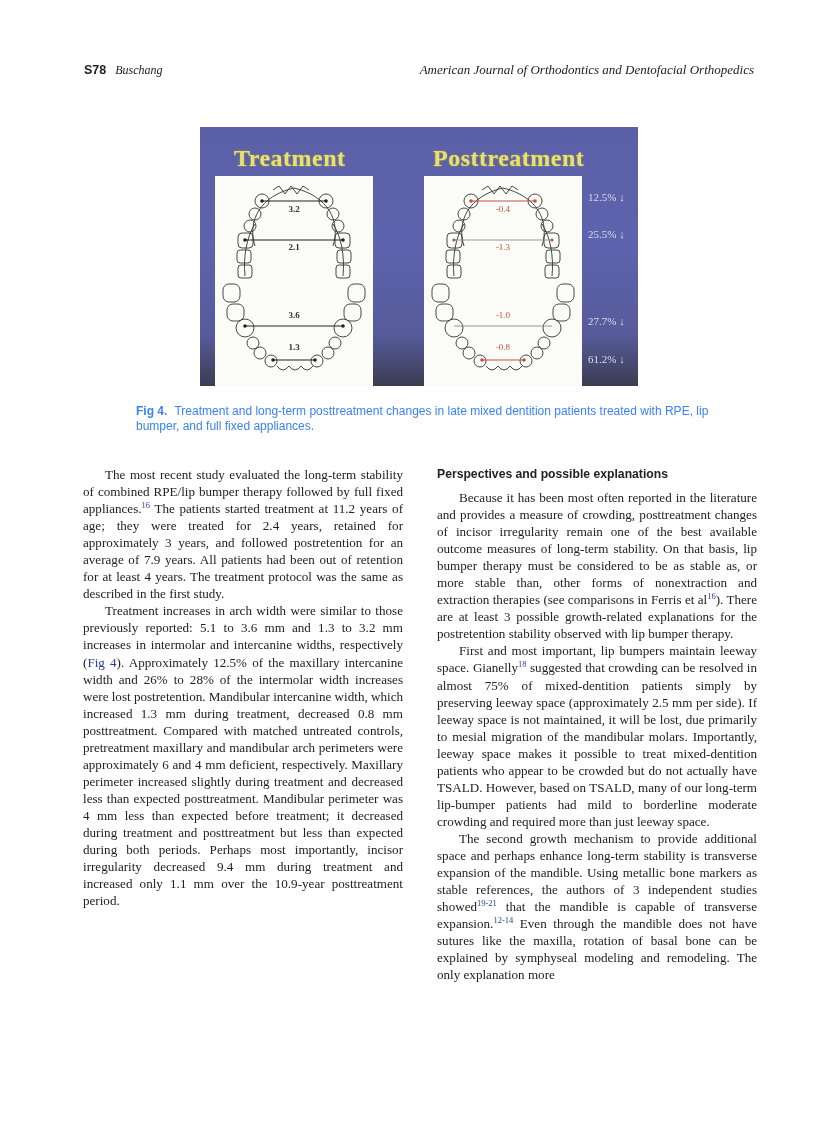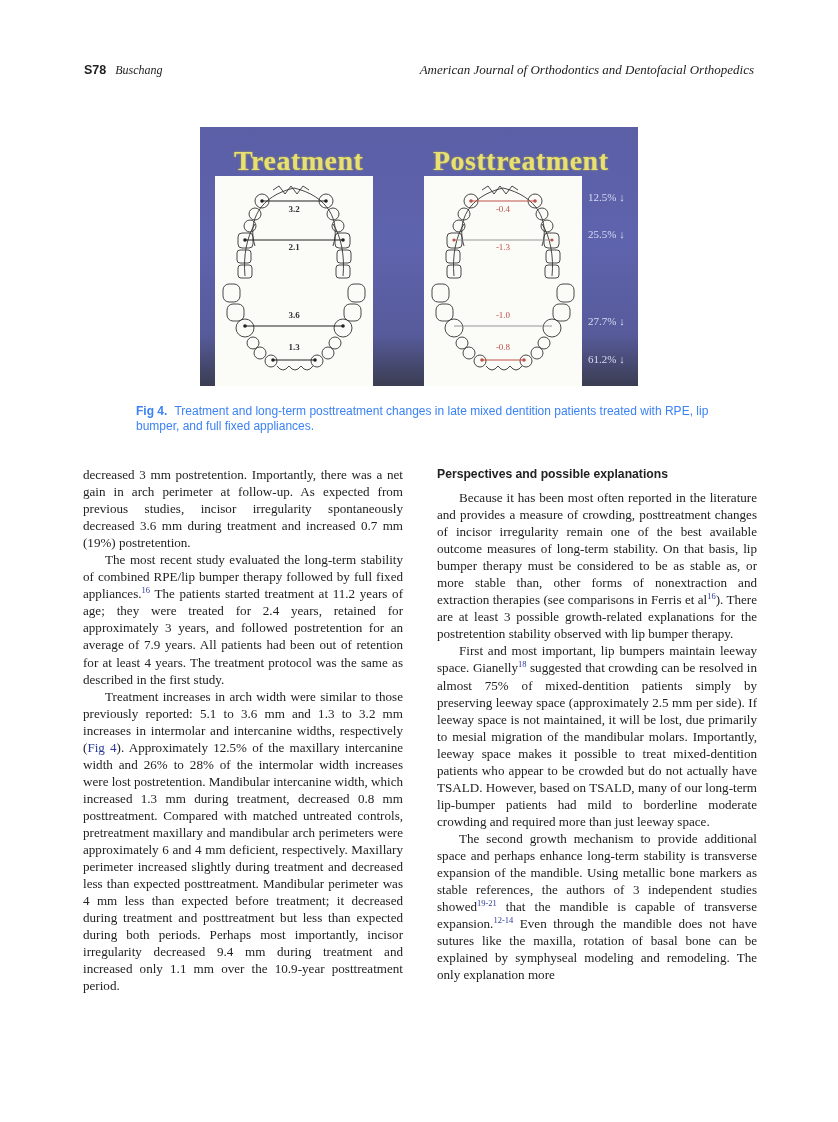--- a/index.html
+++ b/index.html
@@ -4,21 +4,21 @@
 <style>
   html, body { margin: 0; padding: 0; background: #ffffff; }
   body { width: 838px; height: 1122px; position: relative; overflow: hidden; font-family: "Liberation Serif", serif; color: #222; }
   .header-left { position: absolute; left: 84px; top: 63px; font-size: 12px; }
   .header-left .page-no { font-family: "Liberation Sans", sans-serif; font-weight: bold; font-size: 12.5px; margin-right: 6px; }
   .header-left .author { font-style: italic; font-size: 12px; }
   .header-right { position: absolute; right: 84px; top: 63px; text-align: right; font-style: italic; font-size: 13px; line-height: 14px; }
 
   .figure { position: absolute; left: 200px; top: 127px; width: 438px; height: 259px;
     background: linear-gradient(180deg, #5a5fa6 0%, #5e63ad 45%, #575b9b 80%, #3b3d52 100%); overflow: hidden; }
-  .fig-title { position: absolute; top: 18px; font-family: "Liberation Serif", serif; font-weight: bold; font-size: 28px; color: #e8e070; letter-spacing: 0.5px; text-shadow: 0 0 2px #b5ae40; }
+  .fig-title { position: absolute; top: 18px; font-family: "Liberation Serif", serif; font-weight: bold; font-size: 24px; color: #e8e070; letter-spacing: 0.5px; text-shadow: 0 0 2px #b5ae40; }
   .fig-title.t1 { left: 34px; }
   .fig-title.t2 { left: 233px; }
   .panel { position: absolute; top: 49px; width: 158px; height: 240px; background: #fbfbf7; }
   .panel.p1 { left: 15px; }
   .panel.p2 { left: 224px; }
   .panel svg { position: absolute; left: 0; top: 0; }
   .meas { position: absolute; font-family: "Liberation Serif", serif; font-weight: bold; font-size: 9px; color: #333; width: 40px; text-align: center; }
   .meas.red { color: #c0524a; font-weight: normal; }
   .pct { position: absolute; left: 388px; font-family: "Liberation Serif", serif; font-size: 11px; color: #d8dcf4; white-space: nowrap; }
 
@@ -170,21 +170,20 @@
   <div class="pct" style="top:188px;">27.7% ↓</div>
   <div class="pct" style="top:226px;">61.2% ↓</div>
 </div>
 
 <div class="caption">
   <span class="fig-label">Fig 4.</span>
   <span>Treatment and long-term posttreatment changes in late mixed dentition patients treated with RPE, lip bumper, and full fixed appliances.</span>
 </div>
 
 <div class="col left">
-  <p>decreased 3 mm postretention. Importantly, there was a net gain in arch perimeter at follow-up. As expected from previous studies, incisor irregularity spontaneously decreased 3.6 mm during treatment and increased 0.7 mm (19%) postretention.</p>
   <p class="indent"><span>The most recent study evaluated the long-term stability of combined RPE/lip bumper therapy followed by full fixed appliances.</span><sup class="ref">16</sup><span> The patients started treatment at 11.2 years of age; they were treated for 2.4 years, retained for approximately 3 years, and followed postretention for an average of 7.9 years. All patients had been out of retention for at least 4 years. The treatment protocol was the same as described in the first study.</span></p>
   <p class="indent"><span>Treatment increases in arch width were similar to those previously reported: 5.1 to 3.6 mm and 1.3 to 3.2 mm increases in intermolar and intercanine widths, respectively (</span><span class="ref">Fig 4</span><span>). Approximately 12.5% of the maxillary intercanine width and 26% to 28% of the intermolar width increases were lost postretention. Mandibular intercanine width, which increased 1.3 mm during treatment, decreased 0.8 mm posttreatment. Compared with matched untreated controls, pretreatment maxillary and mandibular arch perimeters were approximately 6 and 4 mm deficient, respectively. Maxillary perimeter increased slightly during treatment and decreased less than expected posttreatment. Mandibular perimeter was 4 mm less than expected before treatment; it decreased during treatment and posttreatment but less than expected during both periods. Perhaps most importantly, incisor irregularity decreased 9.4 mm during treatment and increased only 1.1 mm over the 10.9-year posttreatment period.</span></p>
 </div>
 
 <div class="col right">
   <div class="sec-head">Perspectives and possible explanations</div>
   <p class="indent"><span>Because it has been most often reported in the literature and provides a measure of crowding, posttreatment changes of incisor irregularity remain one of the best available outcome measures of long-term stability. On that basis, lip bumper therapy must be considered to be as stable as, or more stable than, other forms of nonextraction and extraction therapies (see comparisons in Ferris et al</span><sup class="ref">16</sup><span>). There are at least 3 possible growth-related explanations for the postretention stability observed with lip bumper therapy.</span></p>
   <p class="indent"><span>First and most important, lip bumpers maintain leeway space. Gianelly</span><sup class="ref">18</sup><span> suggested that crowding can be resolved in almost 75% of mixed-dentition patients simply by preserving leeway space (approximately 2.5 mm per side). If leeway space is not maintained, it will be lost, due primarily to mesial migration of the mandibular molars. Importantly, leeway space makes it possible to treat mixed-dentition patients who appear to be crowded but do not actually have TSALD. However, based on TSALD, many of our long-term lip-bumper patients had mild to borderline moderate crowding and required more than just leeway space.</span></p>
   <p class="indent"><span>The second growth mechanism to provide additional space and perhaps enhance long-term stability is transverse expansion of the mandible. Using metallic bone markers as stable references, the authors of 3 independent studies showed</span><sup class="ref">19-21</sup><span> that the mandible is capable of transverse expansion.</span><sup class="ref">12-14</sup><span> Even through the mandible does not have sutures like the maxilla, rotation of basal bone can be explained by symphyseal modeling and remodeling. The only explanation more</span></p>
 </div>

